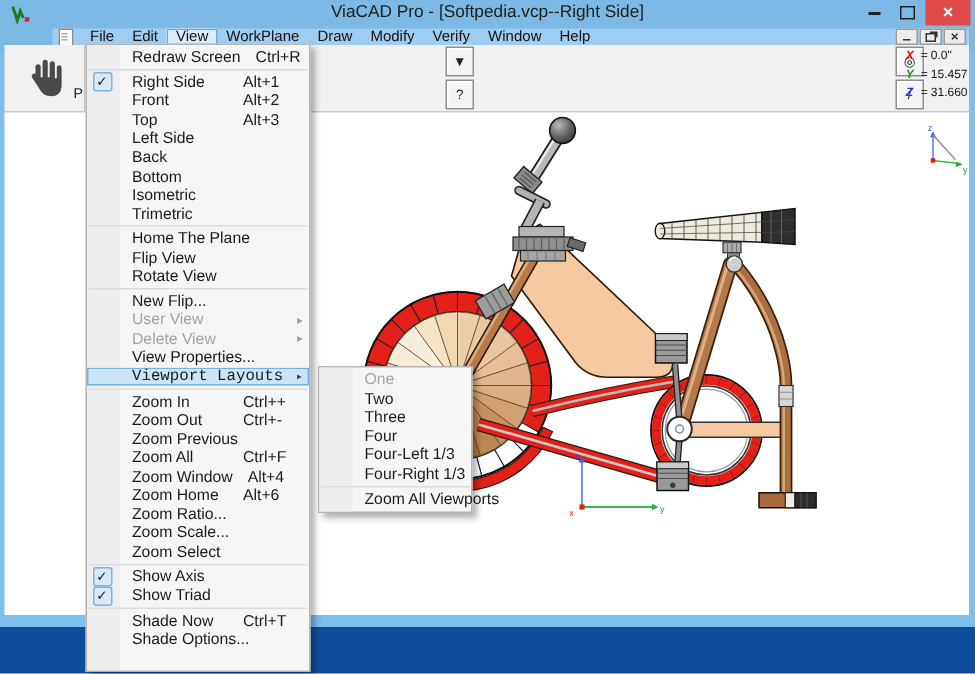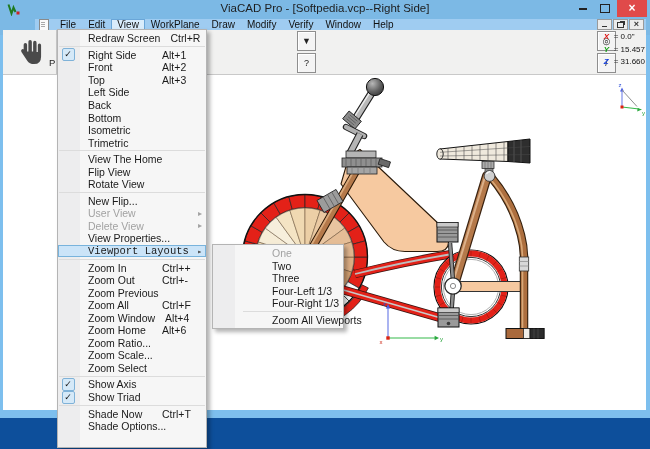--- a/index.html
+++ b/index.html
@@ -44,21 +44,21 @@
   .ceq{color:#333;padding:0 2px;}
   .cval{color:#111;}
   
   .viewport{position:absolute;left:3px;right:4px;top:75px;height:335px;background:#fff;overflow:hidden;}
   .viewport svg{display:block;width:100%;height:100%;}
   
   .menu{position:absolute;background:var(--menu-bg,#f6f6f6);border:1px solid #b4b4b4;
     box-shadow:3px 3px 4px rgba(0,0,0,.3);padding:2px 0;z-index:50;font-size:10.5px;color:#1a1a1a;}
   .menu::before{content:"";position:absolute;left:0;top:0;bottom:0;width:22px;background:#ededee;}
   #view-menu{left:57px;top:29px;width:148px;height:413px;overflow:hidden;}
-  #layouts-submenu{left:212px;top:244px;width:101px;padding-left:29px;}
+  #layouts-submenu{left:212px;top:244px;width:101px;}
   .mi{display:flex;align-items:center;height:12.55px;position:relative;z-index:1;cursor:default;gap:10px;}
   .mi .gut{flex:0 0 20px;display:flex;justify-content:center;align-items:center;}
   .mi .lbl{flex:1;white-space:nowrap;}
   .mi .sc{flex:0 0 44px;text-align:left;white-space:nowrap;}
   .mi .arr{position:absolute;right:4px;font-size:8px;color:#444;}
   .mi.dis .lbl,.mi.dis .sc,.mi.dis .arr{color:#a2a2a2;}
   .mi.hl{background:var(--menu-highlight,#cbe4f8);box-shadow:inset 0 0 0 1px var(--menu-highlight-border,#78b3dc);font-family:Liberation Mono, monospace;}
   .chk{width:11px;height:11px;background:#d5e9f8;border:1px solid #7fb2d8;border-radius:2px;
     font-size:9px;line-height:10px;text-align:center;color:#1a1a1a;}
   .msep{height:1px;background:#dcdcdc;margin:1.5px 1px 1.5px 1px;position:relative;z-index:1;}
@@ -405,21 +405,21 @@
       <span class="sc"></span>
     </div>
     <div class="mi">
       <span class="gut"></span>
       <span class="lbl">Trimetric</span>
       <span class="sc"></span>
     </div>
     <div class="msep"></div>
     <div class="mi">
       <span class="gut"></span>
-      <span class="lbl">View The Home</span>
+      <span class="lbl">Home The Plane</span>
       <span class="sc"></span>
     </div>
     <div class="mi">
       <span class="gut"></span>
       <span class="lbl">Flip View</span>
       <span class="sc"></span>
     </div>
     <div class="mi">
       <span class="gut"></span>
       <span class="lbl">Rotate View</span>
@@ -538,20 +538,25 @@
       <span class="lbl">Two</span>
       <span class="sc"></span>
     </div>
     <div class="mi">
       <span class="gut"></span>
       <span class="lbl">Three</span>
       <span class="sc"></span>
     </div>
     <div class="mi">
       <span class="gut"></span>
+      <span class="lbl">Four</span>
+      <span class="sc"></span>
+    </div>
+    <div class="mi">
+      <span class="gut"></span>
       <span class="lbl">Four-Left 1/3</span>
       <span class="sc"></span>
     </div>
     <div class="mi">
       <span class="gut"></span>
       <span class="lbl">Four-Right 1/3</span>
       <span class="sc"></span>
     </div>
     <div class="msep"></div>
     <div class="mi">

